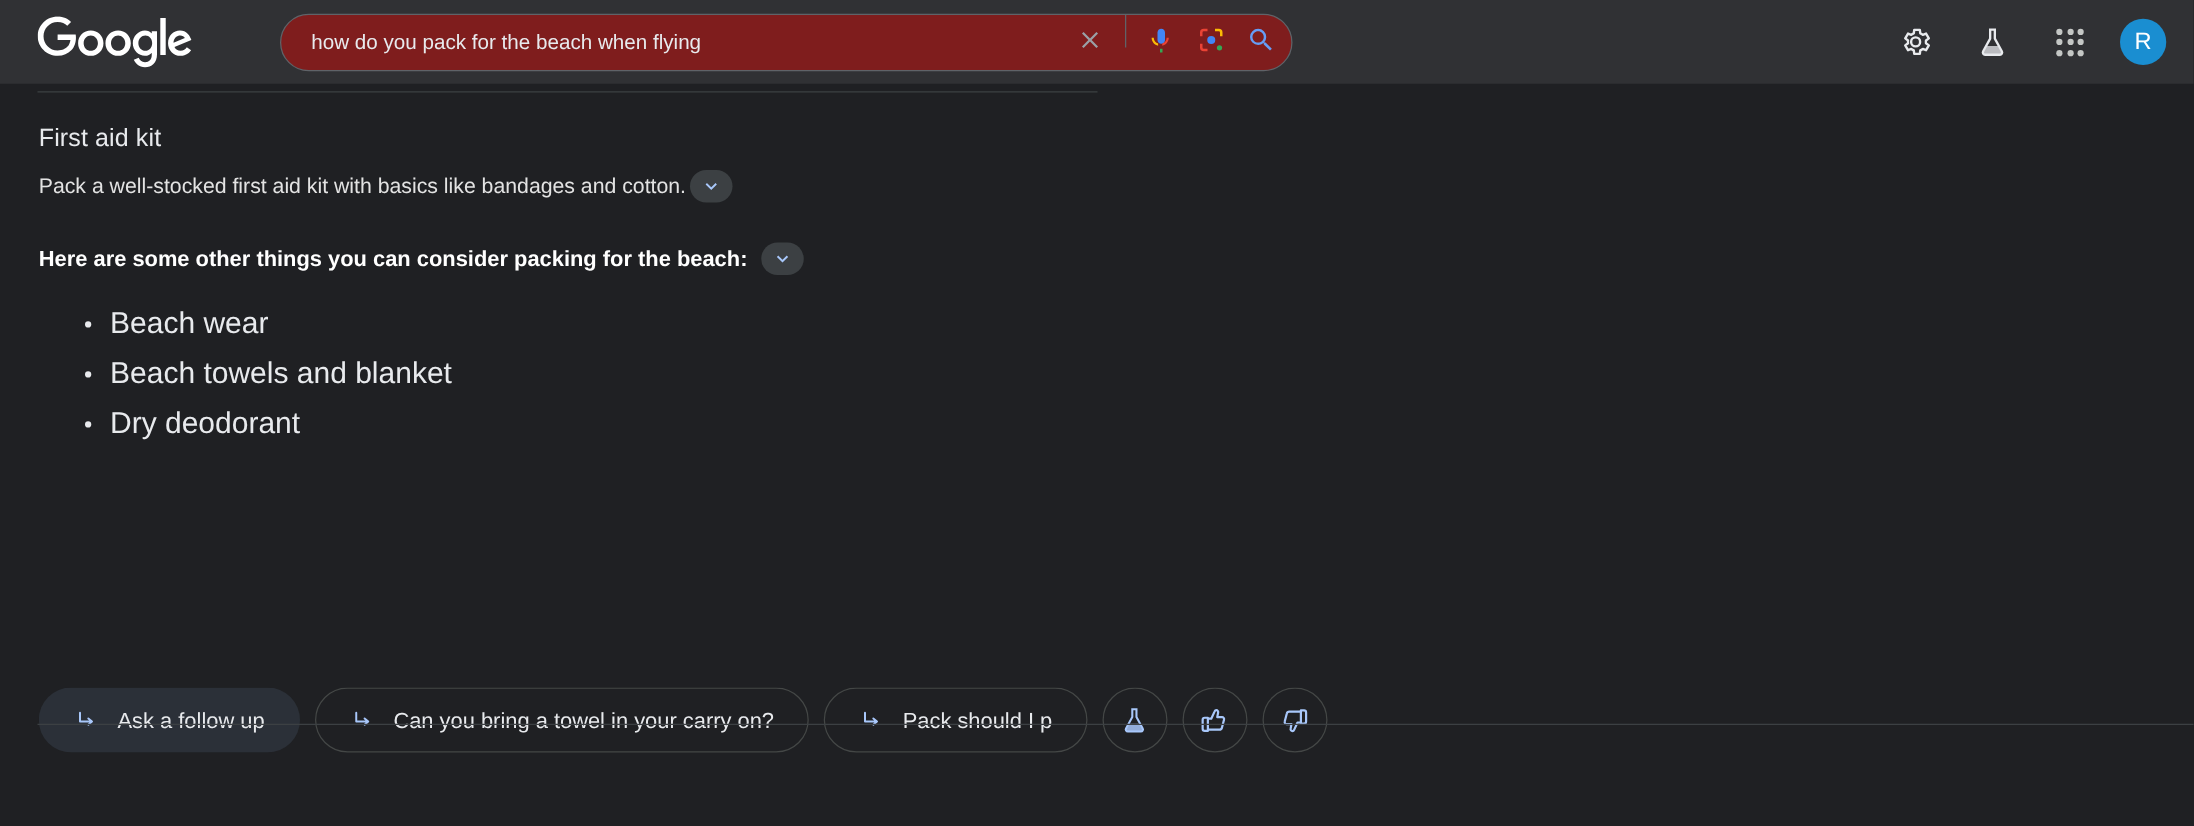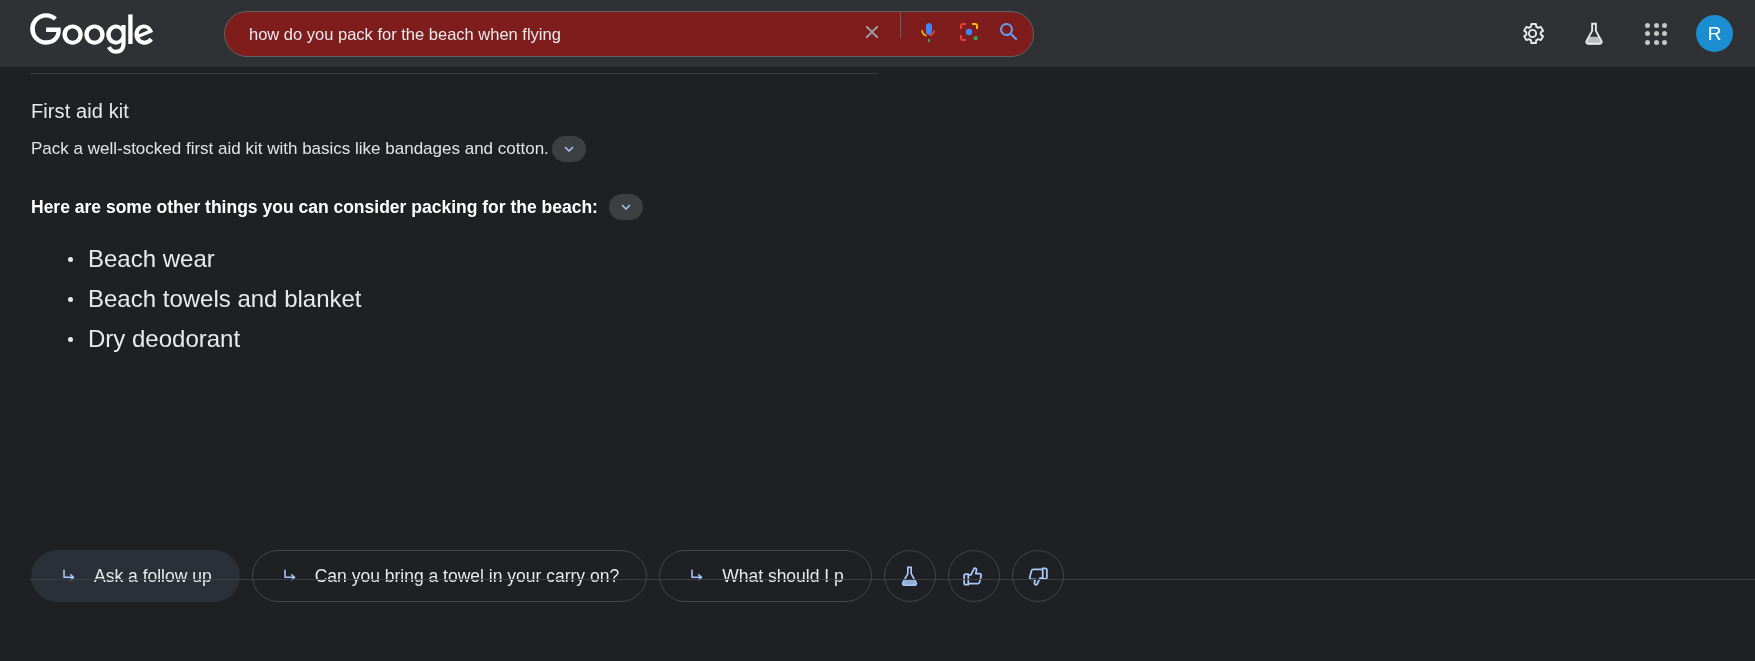--- a/index.html
+++ b/index.html
@@ -419,21 +419,21 @@
       <span>Can you bring a towel in your carry on?</span>
     </button>
 
 
     <button class="chip">
       <span class="arrow">
         <svg width="20" height="20" viewBox="0 0 24 24">
           <path fill="none" stroke="#a8c7fa" stroke-width="1.9" stroke-linecap="round" stroke-linejoin="round" d="M6 5v8.5h11M14 10.5l3.5 3L14 16.5"></path>
         </svg>
       </span>
-      <span>What should I p</span>
+      <span>Pack should I p</span>
     </button>
 
     <button class="round-btn">
       <svg width="25" height="25" viewBox="0 0 24 24">
         <path fill="none" stroke="#a8c7fa" stroke-width="1.6" stroke-linejoin="round" d="M9.6 3.2h4.8M10.4 3.2v6.1L5.6 18a1.6 1.6 0 0 0 1.4 2.4h10a1.6 1.6 0 0 0 1.4-2.4l-4.8-8.7V3.2"></path>
         <path fill="#a8c7fa" d="M8.1 14.4h7.8l2.6 4.6a1.1 1.1 0 0 1-1 1.7H6.5a1.1 1.1 0 0 1-1-1.7z" opacity=".85"></path>
       </svg>
     </button>
 
     <button class="round-btn">

